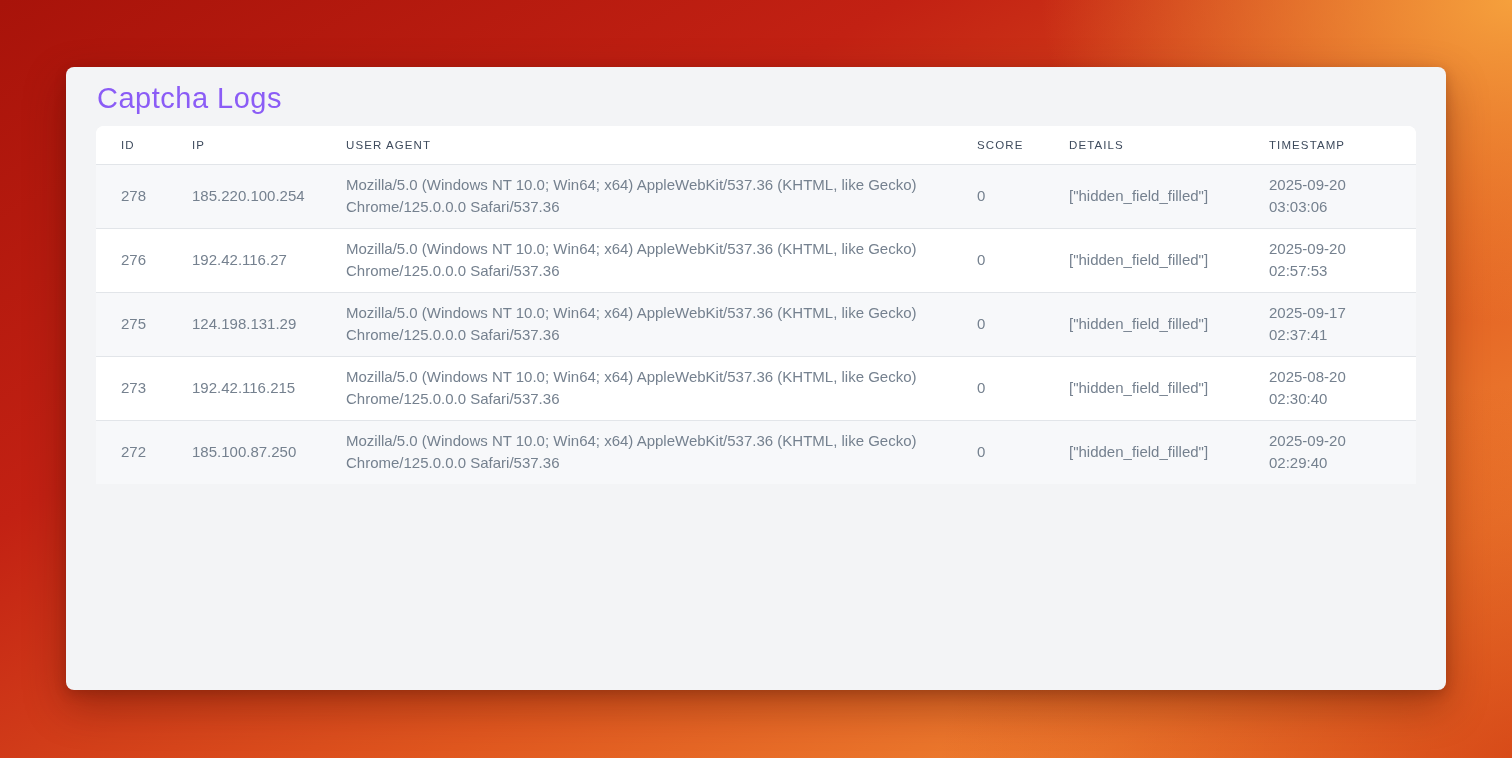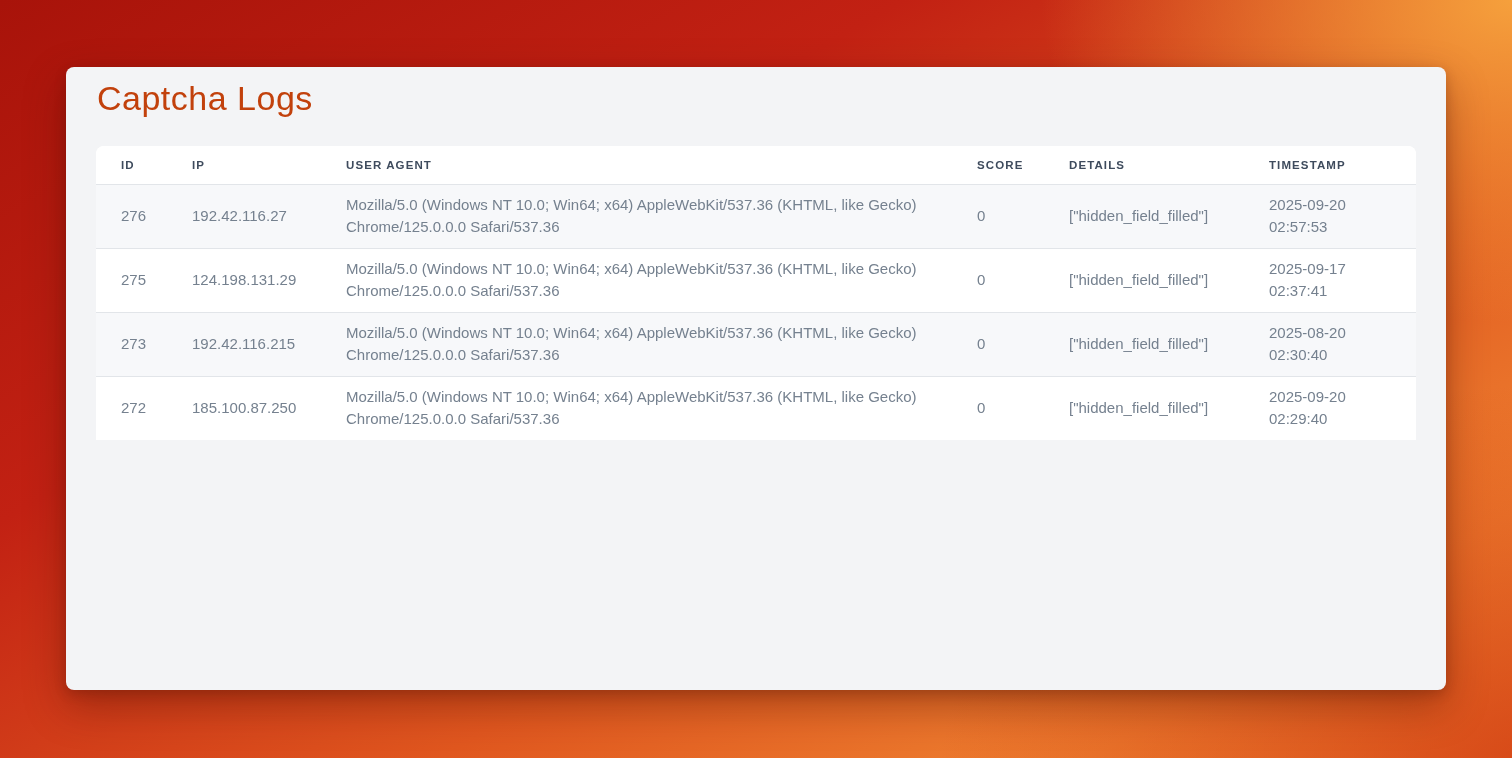--- a/index.html
+++ b/index.html
@@ -28,45 +28,45 @@
     width: 1380px;
     height: 623px;
     background: #f3f4f6;
     border-radius: 8px;
     box-shadow: 0 16px 40px rgba(75, 15, 0, 0.38), 0 4px 12px rgba(75, 15, 0, 0.22);
     overflow: hidden;
     box-sizing: border-box;
     padding: 15px 30px 0 30px;
   }
   .page-title {
-    margin: 0 0 31px 1px;
-    font-size: 34px;
+    margin: 0 0 11px 1px;
+    font-size: 29px;
     line-height: 33px;
     font-weight: 500;
     letter-spacing: 0.5px;
-    color: #c2410c;
+    color: #8b5cf6;
   }
   .table-wrap {
     background: #ffffff;
     border-radius: 8px 8px 0 0;
     overflow: hidden;
   }
   table.log-table {
     width: 1320px;
     table-layout: fixed;
     border-collapse: collapse;
     font-size: 15px;
     color: #75818f;
   }
   .log-table th {
     height: 38px;
     box-sizing: border-box;
     text-align: left;
     font-size: 11.5px;
-    font-weight: 700;
+    font-weight: 400;
     letter-spacing: 1.1px;
     color: #3e4b5d;
     padding: 0 10px 0 0;
     vertical-align: middle;
     background: #ffffff;
     border-bottom: 1px solid #e2e5e9;
   }
   .log-table td {
     height: 64px;
     box-sizing: border-box;
@@ -108,20 +108,28 @@
             <th>ID</th>
             <th>IP</th>
             <th>USER AGENT</th>
             <th>SCORE</th>
             <th>DETAILS</th>
             <th>TIMESTAMP</th>
           </tr>
         </thead>
         <tbody>
           <tr>
+            <td>278</td>
+            <td>185.220.100.254</td>
+            <td class="cell-ua">Mozilla/5.0 (Windows NT 10.0; Win64; x64) AppleWebKit/537.36 (KHTML, like Gecko) Chrome/125.0.0.0 Safari/537.36</td>
+            <td>0</td>
+            <td>["hidden_field_filled"]</td>
+            <td>2025-09-20 03:03:06</td>
+          </tr>
+          <tr>
             <td>276</td>
             <td>192.42.116.27</td>
             <td class="cell-ua">Mozilla/5.0 (Windows NT 10.0; Win64; x64) AppleWebKit/537.36 (KHTML, like Gecko) Chrome/125.0.0.0 Safari/537.36</td>
             <td>0</td>
             <td>["hidden_field_filled"]</td>
             <td>2025-09-20 02:57:53</td>
           </tr>
           <tr>
             <td>275</td>
             <td>124.198.131.29</td>

